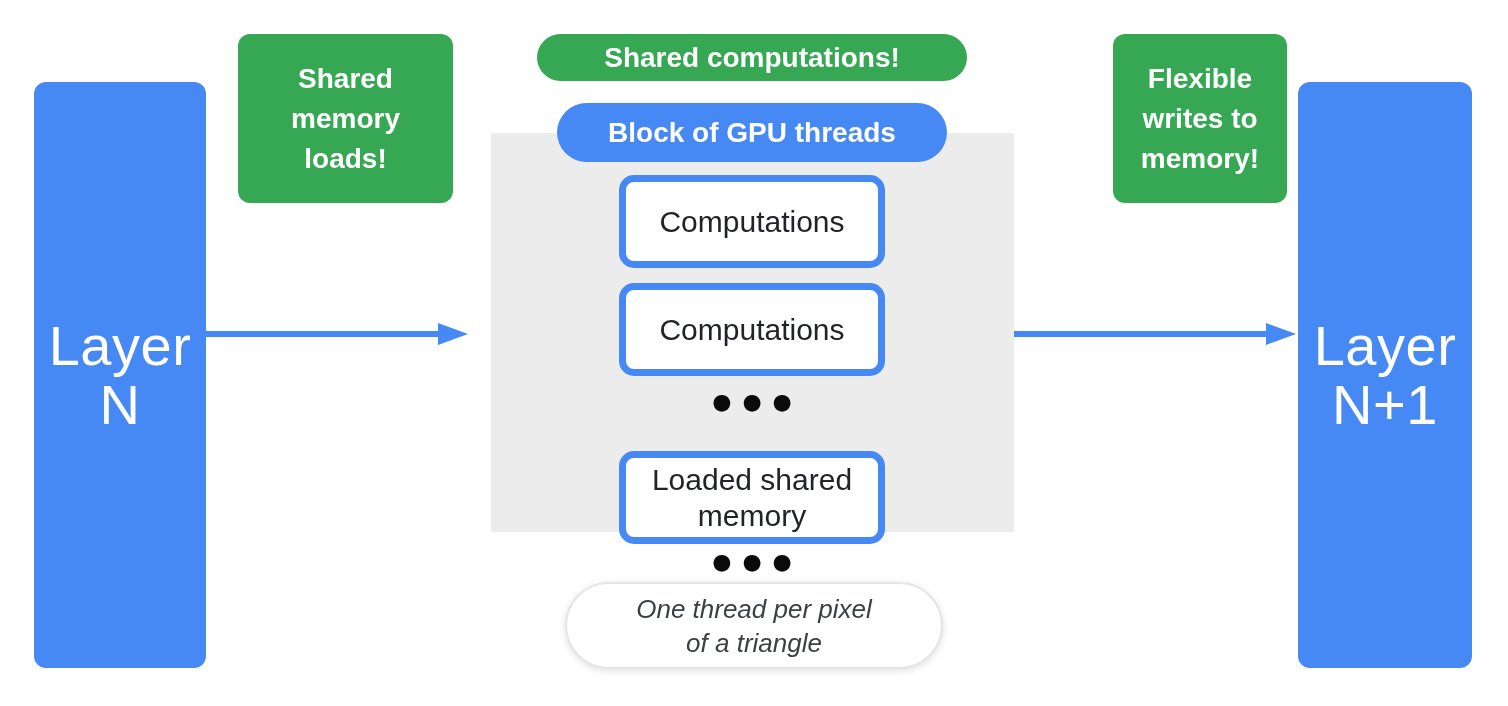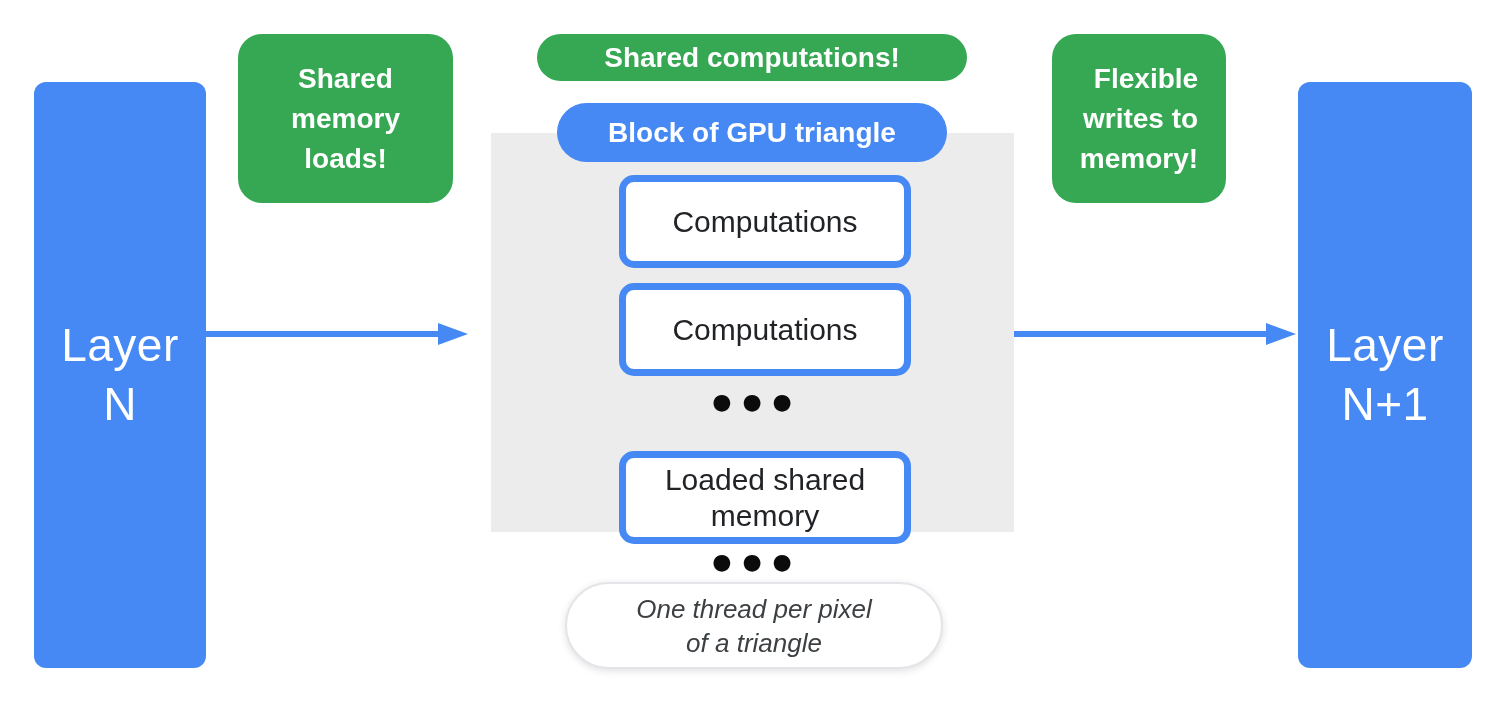--- a/index.html
+++ b/index.html
@@ -26,46 +26,46 @@
     position: absolute;
     top: 82px;
     height: 586px;
     background: var(--blue);
     border-radius: 12px;
     display: flex;
     align-items: center;
     justify-content: center;
     text-align: center;
     color: #ffffff;
-    font-size: 46px;
+    font-size: 56px;
     line-height: 59px;
     white-space: pre-line;
     letter-spacing: 0.5px;
   }
   .layer-box.left  { left: 34px;   width: 172px; }
   .layer-box.right { left: 1298px; width: 174px; }
 
   .green-note {
     position: absolute;
     top: 34px;
     height: 169px;
     background: var(--green);
-    border-radius: 24px;
+    border-radius: 12px;
     display: flex;
     align-items: center;
     justify-content: center;
     text-align: center;
     color: #ffffff;
     font-size: 28px;
     font-weight: bold;
     line-height: 40px;
     white-space: pre-line;
   }
   .green-note.left  { left: 238px;  width: 215px; }
-  .green-note.right { left: 1052px; width: 174px; text-align: right; }
+  .green-note.right { left: 1113px; width: 174px; }
 
   .green-pill {
     position: absolute;
     left: 537px; top: 34px;
     width: 430px; height: 47px;
     background: var(--green);
     border-radius: 28px;
     display: flex; align-items: center; justify-content: center;
     color: #fff; font-size: 28px; font-weight: bold;
   }
@@ -82,21 +82,21 @@
   .gray-panel {
     position: absolute;
     left: 491px; top: 133px;
     width: 523px; height: 399px;
     background: var(--panel);
     z-index: 1;
   }
   .comp-box {
     position: absolute;
     left: 619px;
-    width: 292px; height: 93px;
+    width: 266px; height: 93px;
     background: #ffffff;
     border: 7px solid var(--blue);
     border-radius: 15px;
     display: flex; align-items: center; justify-content: center;
     text-align: center;
     color: var(--ink);
     font-size: 30px;
     line-height: 36px;
     white-space: pre-line;
     z-index: 2;
@@ -165,21 +165,21 @@
 N</div>
 
   <div class="green-note left">Shared
 memory
 loads!</div>
 
   <div class="green-pill">Shared computations!</div>
 
   <div class="gray-panel"></div>
 
-  <div class="blue-pill">Block of GPU triangle</div>
+  <div class="blue-pill">Block of GPU threads</div>
 
   <div class="comp-box b1">Computations</div>
 
   <div class="comp-box b2">Computations</div>
 
   <div class="dots inner">●●●</div>
 
   <div class="comp-box b3">Loaded shared
 memory</div>
 

